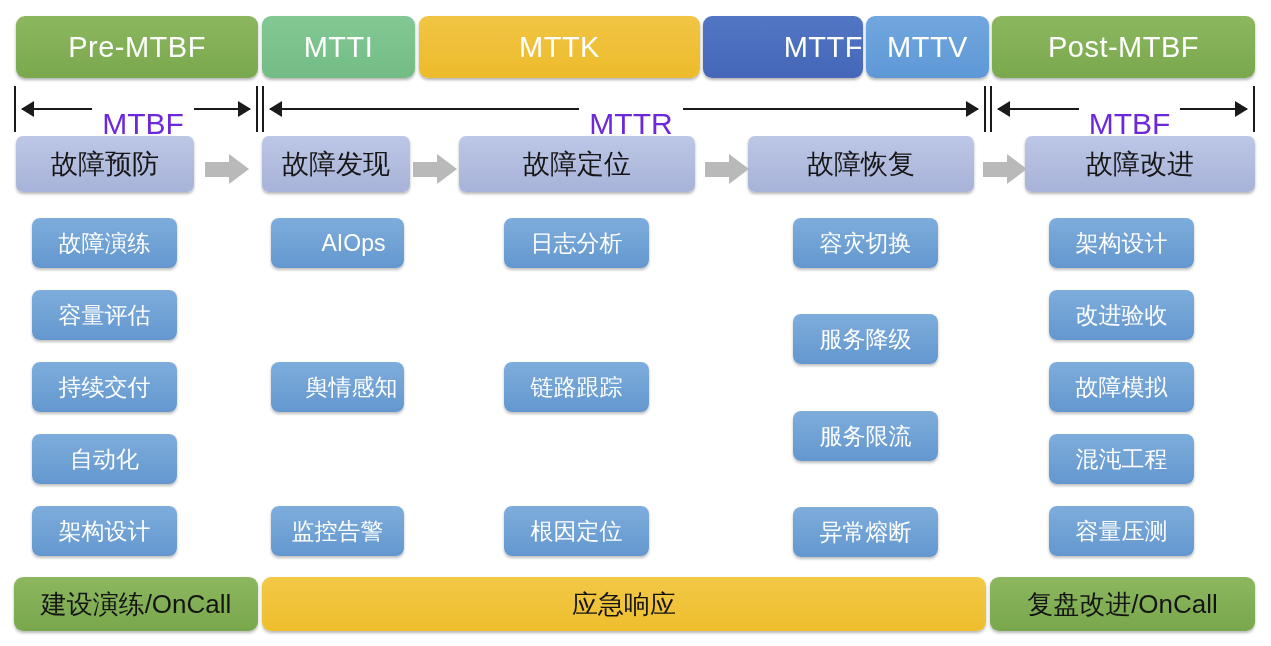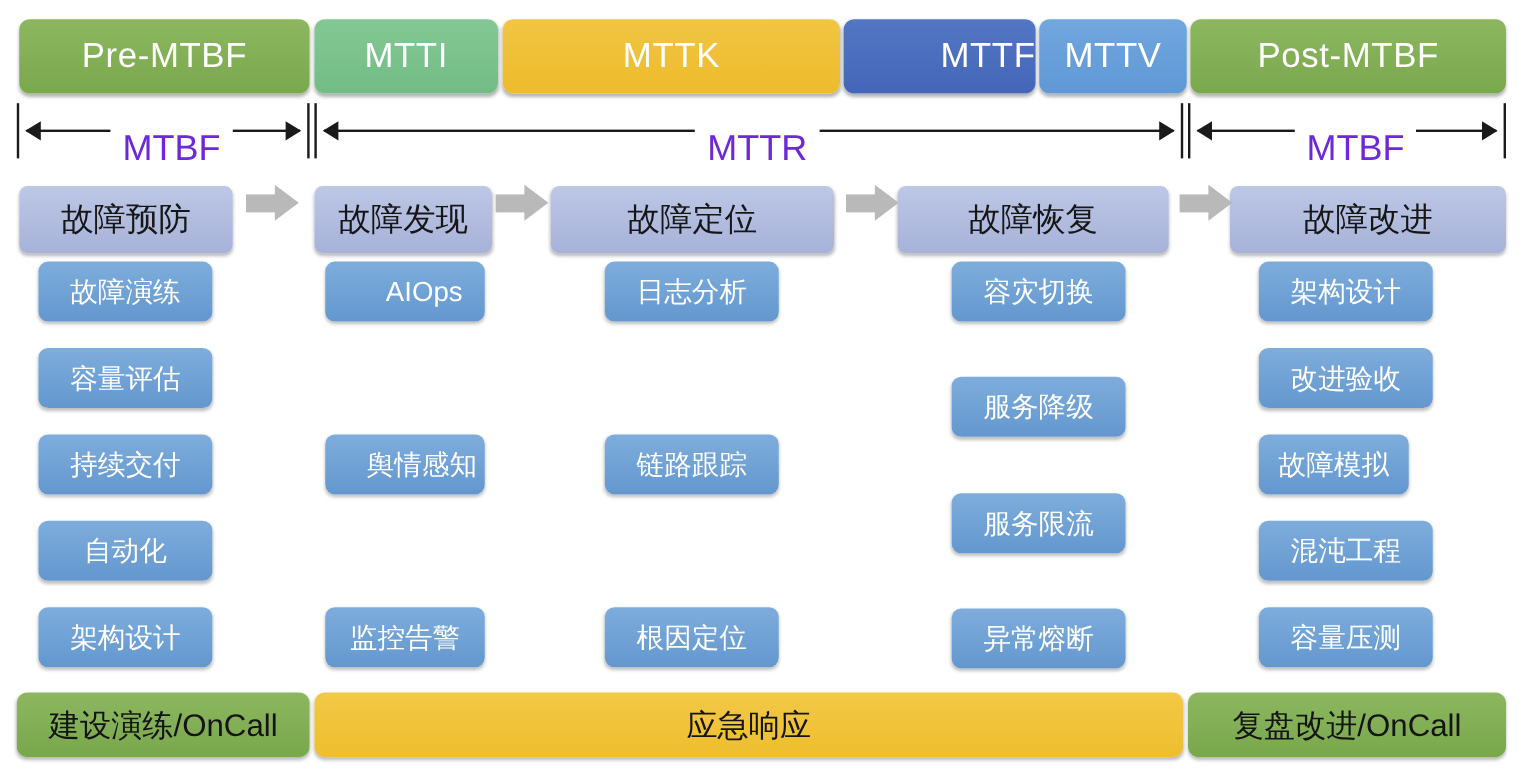--- a/index.html
+++ b/index.html
@@ -42,21 +42,21 @@
   .arrow-head.left {border-right:13px solid #1a1a1a;}
   .arrow-head.right{border-left:13px solid #1a1a1a;}
   .span-label{
     position:absolute;top:0;height:56px;line-height:56px;
     font-size:30px;color:#6d28d9;text-align:center;
     background:#ffffff;padding:4px 7px;margin-top:12px;
   }
 
   
   .phase-box{
-    position:absolute;top:155px;height:56px;
+    position:absolute;top:136px;height:56px;
     border-radius:7px;
     background:linear-gradient(180deg,#bdc7e6 0%,#a6b2d8 100%);
     display:flex;align-items:center;justify-content:center;
     color:#161616;font-size:27px;
     box-shadow:0 2px 3px rgba(0,0,0,.28);
     box-sizing:border-box;
     text-align:center;
   }
   .conn-arrow{
     position:absolute;top:154px;height:30px;width:44px;
@@ -228,21 +228,21 @@
       </div>
       <div class="chip" style="left: 793px; top: 507px; width: 145px;">
         <span>异常熔断</span>
       </div>
       <div class="chip" style="left: 1049px; top: 218px; width: 145px;">
         <span>架构设计</span>
       </div>
       <div class="chip" style="left: 1049px; top: 290px; width: 145px;">
         <span>改进验收</span>
       </div>
-      <div class="chip" style="left: 1049px; top: 362px; width: 125px;">
+      <div class="chip" style="left: 1049px; top: 362px; width: 145px;">
         <span>故障模拟</span>
       </div>
       <div class="chip" style="left: 1049px; top: 434px; width: 145px;">
         <span>混沌工程</span>
       </div>
       <div class="chip" style="left: 1049px; top: 506px; width: 145px;">
         <span>容量压测</span>
       </div>
     </div>
 

